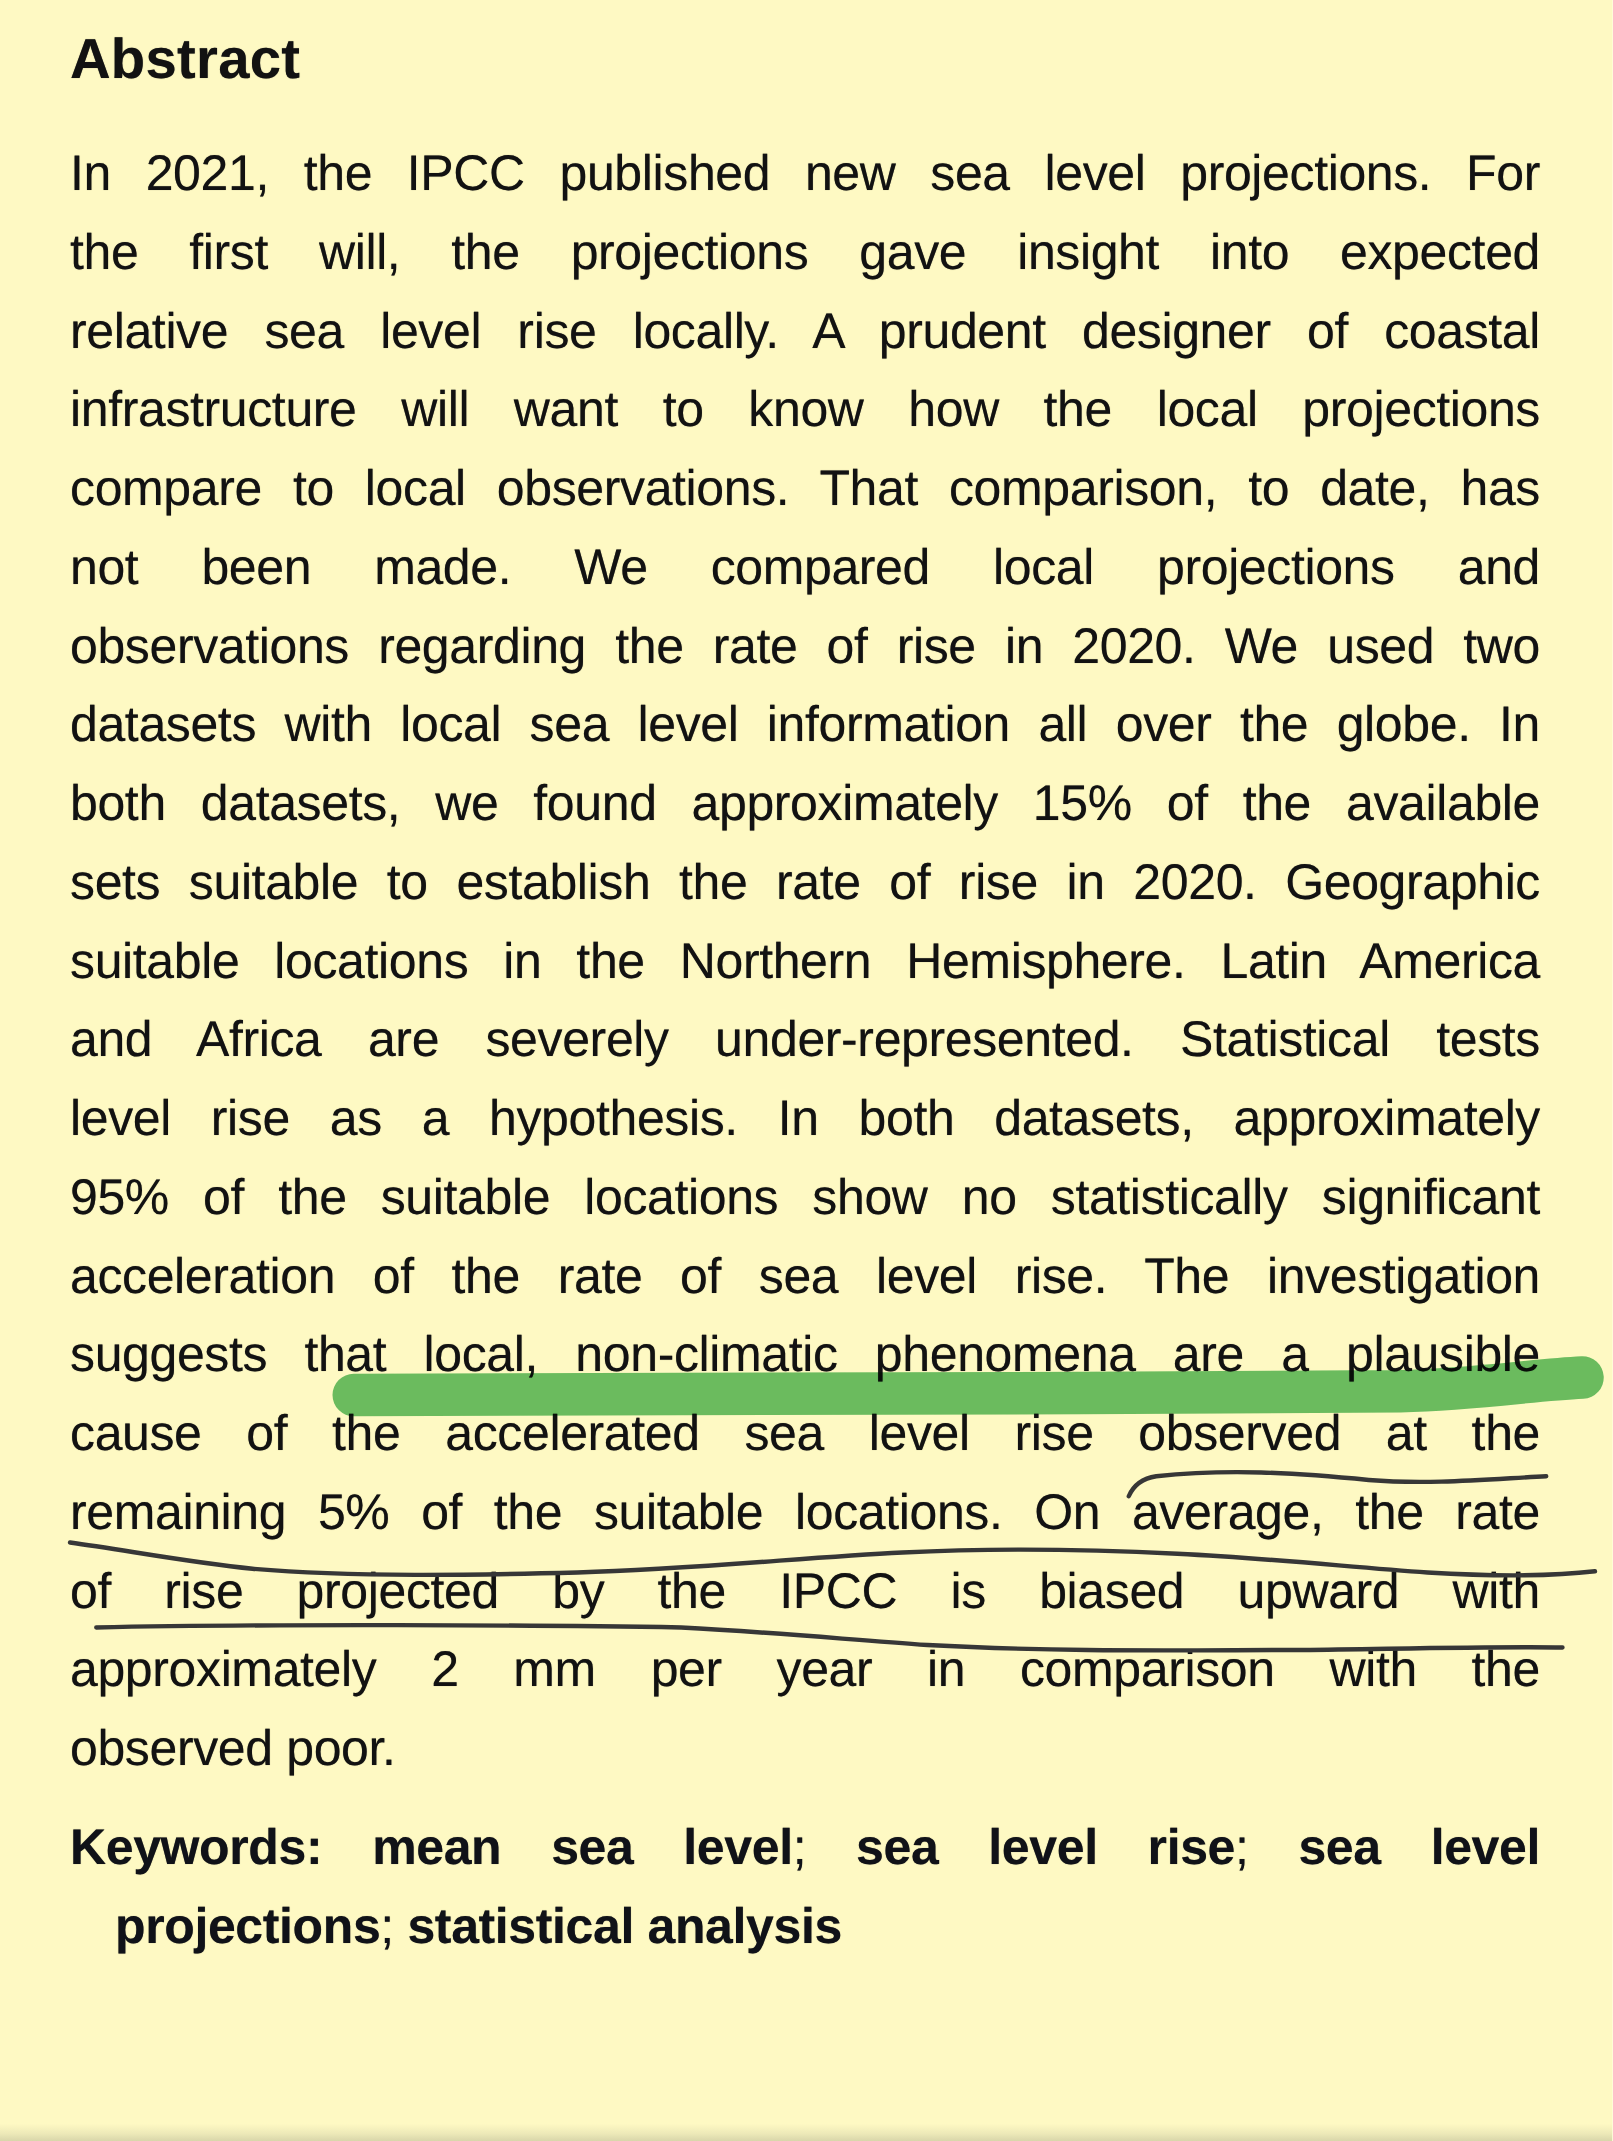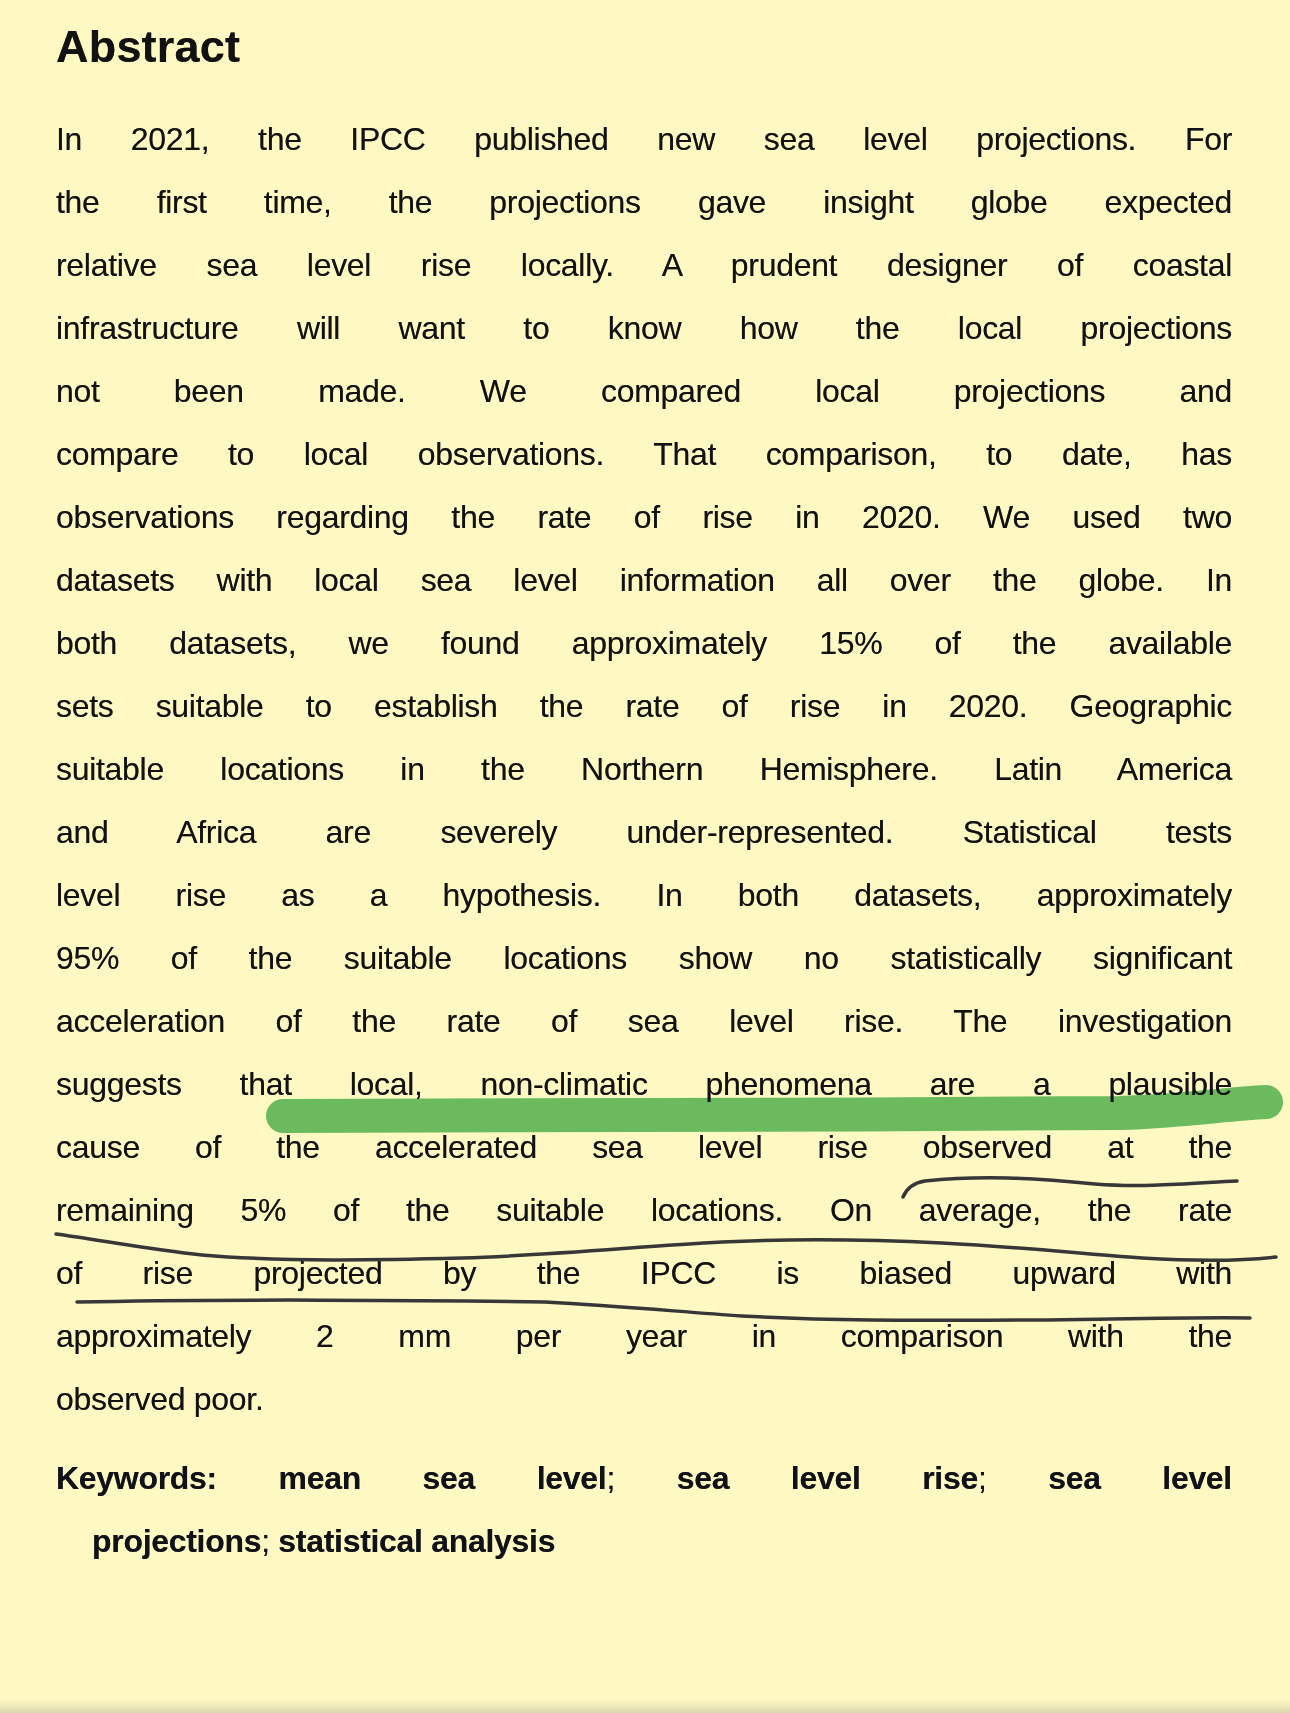--- a/index.html
+++ b/index.html
@@ -21,21 +21,21 @@
   .heading {
     font-size: 45px;
     font-weight: bold;
     line-height: 63px;
     letter-spacing: 0.2px;
     text-shadow: 0 0 0.6px rgba(10,10,10,0.65);
   }
   .h-spacer { height: 30px; }
   .k-spacer { height: 16px; }
   .jline {
-    font-size: 32px;
+    font-size: 40px;
     line-height: 63px;
     letter-spacing: -0.3px;
     text-align: justify;
     text-align-last: justify;
     white-space: normal;
     text-shadow: 0 0 0.6px rgba(10,10,10,0.6);
   }
   .para .jline:last-child {
     text-align-last: left;
   }
@@ -61,25 +61,25 @@
 </head>
 <body>
 
 <div class="page">
 
   <div class="content">
     <div class="heading">Abstract</div>
     <div class="h-spacer"></div>
     <div class="para">
         <div class="jline">In 2021, the IPCC published new sea level projections. For</div>
-        <div class="jline">the first time, the projections gave insight globe expected</div>
+        <div class="jline">the first will, the projections gave insight into expected</div>
         <div class="jline">relative sea level rise locally. A prudent designer of coastal</div>
         <div class="jline">infrastructure will want to know how the local projections</div>
+        <div class="jline">compare to local observations. That comparison, to date, has</div>
         <div class="jline">not been made. We compared local projections and</div>
-        <div class="jline">compare to local observations. That comparison, to date, has</div>
         <div class="jline">observations regarding the rate of rise in 2020. We used two</div>
         <div class="jline">datasets with local sea level information all over the globe. In</div>
         <div class="jline">both datasets, we found approximately 15% of the available</div>
         <div class="jline">sets suitable to establish the rate of rise in 2020. Geographic</div>
         <div class="jline">suitable locations in the Northern Hemisphere. Latin America</div>
         <div class="jline">and Africa are severely under-represented. Statistical tests</div>
         <div class="jline">level rise as a hypothesis. In both datasets, approximately</div>
         <div class="jline">95% of the suitable locations show no statistically significant</div>
         <div class="jline">acceleration of the rate of sea level rise. The investigation</div>
         <div class="jline">suggests that local, non-climatic phenomena are a plausible</div>

